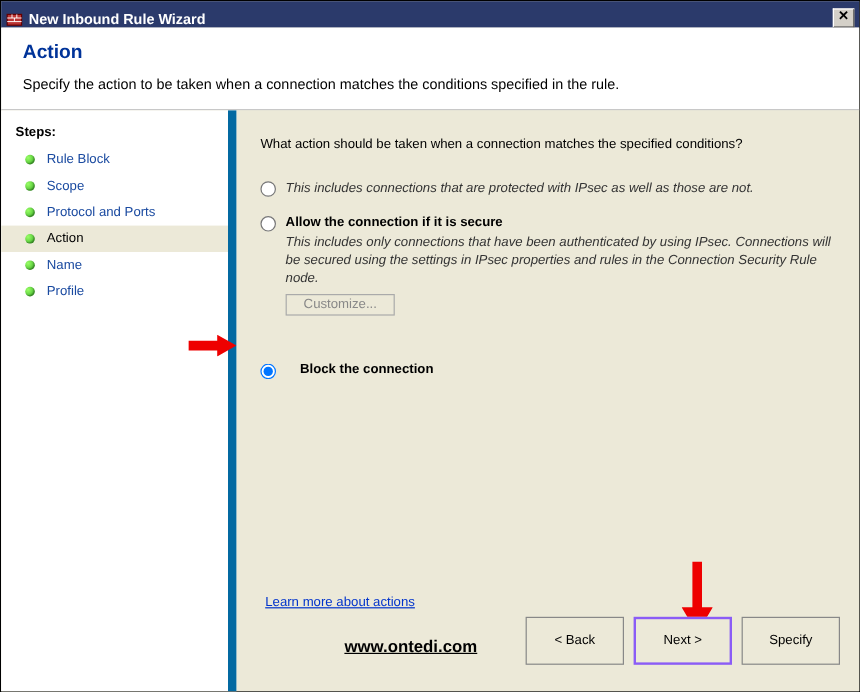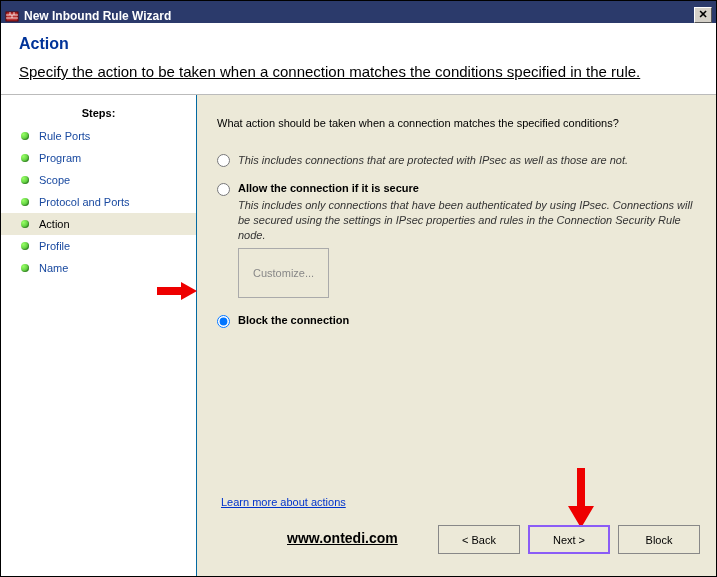--- a/index.html
+++ b/index.html
@@ -54,35 +54,33 @@
     padding: 12px 18px 14px 18px;
     border-bottom: 1px solid #bbb;
   }
   .header-area h1 {
     margin: 0 0 10px 0;
     font-size: 16px;
     color: #003399;
     font-weight: bold;
   }
   .header-area .subtitle {
-    font-size: 15px;
+    font-size: 12px;
     color: #000;
-    text-decoration: underline;
   }
   .body-area {
     flex: 1;
     display: flex;
     background: #ece9d8;
   }
   .sidebar {
     width: 196px;
     background: #fff;
-    border-right: 1px solid #0369a1;
+    border-right: 7px solid #0369a1;
     padding: 8px 0 0 0;
-    text-align: center;
   }
   .sidebar .steps-label {
     font-weight: bold;
     padding: 4px 12px 6px 12px;
     font-size: 11px;
   }
   .sidebar .step {
     display: flex;
     align-items: center;
     padding: 5px 10px 5px 20px;
@@ -116,21 +114,21 @@
     align-items: flex-start;
   }
   .option input[type=radio] {
     margin: 1px 8px 0 0;
   }
   .option .opt-body { flex: 1; }
   .option .opt-title { font-weight: bold; margin-bottom: 4px; }
   .option .opt-desc { color: #333; line-height: 1.35; font-style: italic; }
   .customize-btn {
     margin: 6px 0 0 0;
-    padding: 18px 14px;
+    padding: 2px 14px;
     background: #ece9d8;
     border: 1px solid #aaa;
     color: #888;
     font-size: 11px;
     font-family: inherit;
     text-align: right;
   }
   .learn-link {
     color: #0033cc;
     text-decoration: underline;
@@ -150,21 +148,21 @@
   }
   .button-row {
     position: absolute;
     right: 16px;
     bottom: 22px;
     display: flex;
     gap: 8px;
   }
   .button-row button {
     width: 82px;
-    height: 29px;
+    height: 40px;
     background: #ece9d8;
     border: 1px solid #888;
     font-family: inherit;
     font-size: 11px;
     cursor: default;
   }
   .button-row button.default {
     border: 2px solid #8b5cf6;
   }
   
@@ -206,45 +204,41 @@
     <div class="subtitle">Specify the action to be taken when a connection matches the conditions specified in the rule.</div>
   </div>
 
   <div class="body-area">
 
     <div class="sidebar">
       <div class="steps-label">Steps:</div>
 
       <div class="step">
         <span class="bullet"></span>
-        <span>Rule Ports</span>
-      </div>
-      <div class="step">
-        <span class="bullet"></span>
-        <span>Program</span>
+        <span>Rule Block</span>
       </div>
       <div class="step">
         <span class="bullet"></span>
         <span>Scope</span>
       </div>
       <div class="step">
         <span class="bullet"></span>
         <span>Protocol and Ports</span>
       </div>
       <div class="step active">
         <span class="bullet"></span>
         <span>Action</span>
       </div>
       <div class="step">
         <span class="bullet"></span>
+        <span>Name</span>
+      </div>
+      <div class="step">
+        <span class="bullet"></span>
         <span>Profile</span>
-      </div>
-      <div class="step">
-        <span class="bullet"></span>
-        <span>Name</span>
       </div>
     </div>
 
     <div class="main">
 
       <svg class="arrow-h" viewBox="0 0 40 18">
         <path d="M0 5 L24 5 L24 0 L40 9 L24 18 L24 13 L0 13 Z" fill="#e00"></path>
       </svg>
 
       <div class="prompt">What action should be taken when a connection matches the specified conditions?</div>
@@ -258,38 +252,38 @@
 
       <div class="option">
         <input type="radio" name="act" style="">
         <div class="opt-body">
           <div class="opt-title">Allow the connection if it is secure</div>
           <div class="opt-desc">This includes only connections that have been authenticated by using IPsec.  Connections will be secured using the settings in IPsec properties and rules in the Connection Security Rule node.</div>
           <button class="customize-btn" disabled="">Customize...</button>
         </div>
       </div>
 
-      <div class="option" style="margin-top:16px;">
+      <div class="option" style="margin-top:39px;gap:12px;">
         <input type="radio" name="act" checked="" style="">
         <div class="opt-body">
           <div class="opt-title">Block the connection</div>
         </div>
       </div>
 
       <a class="learn-link">Learn more about actions</a>
 
       <div class="watermark">www.ontedi.com</div>
 
       <svg class="arrow-v" viewBox="0 0 26 60">
         <path d="M9 0 L17 0 L17 38 L26 38 L13 60 L0 38 L9 38 Z" fill="#e00"></path>
       </svg>
 
       <div class="button-row">
         <button>&lt; Back</button>
         <button class="default">Next &gt;</button>
-        <button>Block</button>
+        <button>Specify</button>
       </div>
 
     </div>
 
   </div>
 
 </div>
 
 </body></html>

